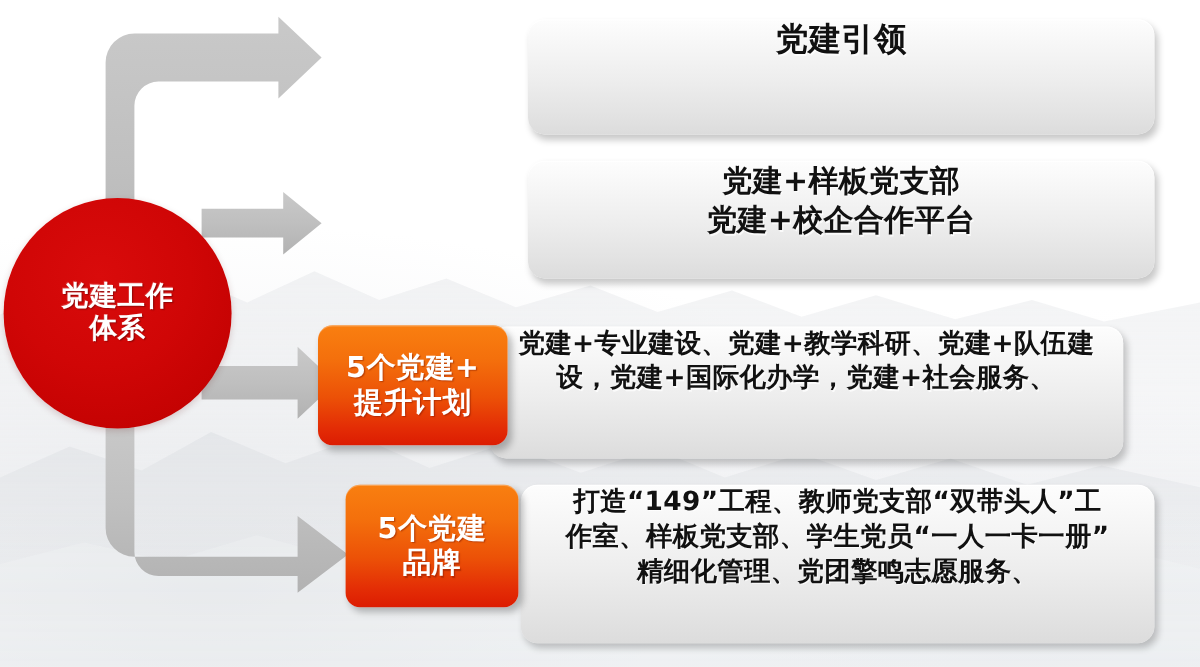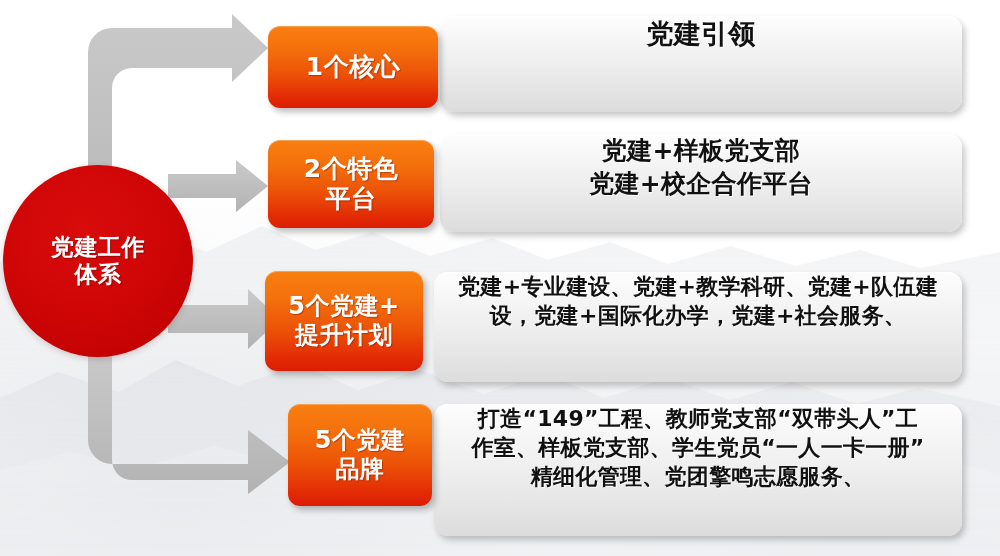--- a/index.html
+++ b/index.html
@@ -113,21 +113,21 @@
   }
 
   
   #tag-1 { left: 268px; top: 26px;  width: 170px; height: 82px; }
   #tag-2 { left: 268px; top: 140px; width: 166px; height: 88px; }
   #tag-3 { left: 265px; top: 271px; width: 158px; height: 100px; }
   #tag-4 { left: 288px; top: 404px; width: 144px; height: 102px; }
 
   #panel-1 { left: 440px; top: 16px;  width: 522px; height: 96px; }
   #panel-2 { left: 440px; top: 134px; width: 522px; height: 98px; }
-  #panel-3 { left: 434px; top: 272px; width: 528px; height: 110px; }
+  #panel-3 { left: 408px; top: 272px; width: 528px; height: 110px; }
   #panel-4 { left: 434px; top: 404px; width: 528px; height: 132px; }
 
   #tag-1 .tag-text { font-size: 25px; }
   #tag-2 .tag-text { font-size: 25px; }
   #tag-3 .tag-text { font-size: 24px; }
   #tag-4 .tag-text { font-size: 24px; }
 
   #panel-1 .panel-text { font-size: 27px; }
   #panel-2 .panel-text { font-size: 25px; }
   #panel-3 .panel-text { font-size: 22px; }
@@ -212,31 +212,24 @@
                A20,20 0 0 1 112,460
                L112,348 Z" fill="url(#arrowGrad)"></path>
     </g>
   </svg>
 
   <div class="hub">
     <div class="hub-label">党建工作
 体系</div>
   </div>
 
-  <div class="tag" id="tag-1">
-    <div class="tag-text">1个核心</div>
-  </div>
   <div class="panel" id="panel-1">
     <div class="panel-text">党建引领</div>
   </div>
 
-  <div class="tag" id="tag-2">
-    <div class="tag-text">2个特色
-平台</div>
-  </div>
   <div class="panel" id="panel-2">
     <div class="panel-text">党建+样板党支部
 党建+校企合作平台</div>
   </div>
 
   <div class="tag" id="tag-3">
     <div class="tag-text">5个党建+
 提升计划</div>
   </div>
   <div class="panel" id="panel-3">

